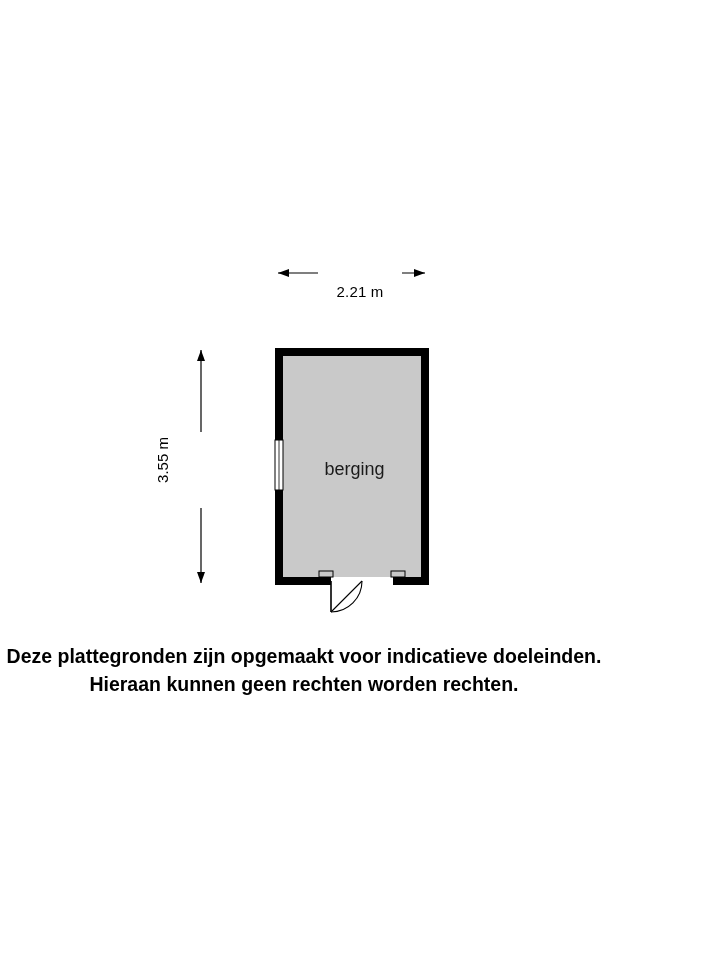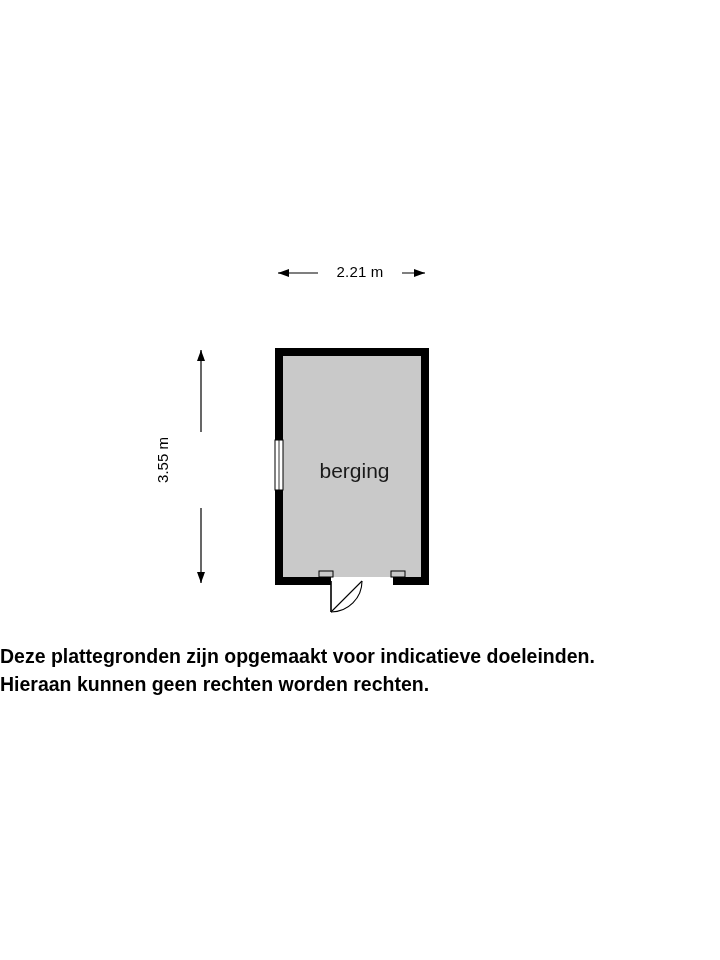--- a/index.html
+++ b/index.html
@@ -24,20 +24,21 @@
   }
 
   
   .dim-label-h {
     position: absolute;
     font-size: 15px;
     color: #000000;
     white-space: nowrap;
     text-align: center;
     letter-spacing: 0.2px;
+    margin-top: 20px;
   }
   #dim-top-label {
     left: 300px;
     top: 263px;
     width: 120px;
   }
 
   
   .dim-label-v {
     position: absolute;
@@ -58,30 +59,31 @@
     margin-top: -9px;
   }
 
   
   #room-name-berging {
     position: absolute;
     left: 277px;
     top: 459px;
     width: 155px;
     text-align: center;
-    font-size: 21px;
+    font-size: 18px;
     color: #1a1a1a;
   }
 
   
   #disclaimer {
     position: absolute;
     left: 0;
     top: 642px;
     width: 608px;
+    text-align: center;
     font-size: 19.5px;
     font-weight: bold;
     color: #000000;
     line-height: 28px;
   }
   #disclaimer .line {
     display: block;
   }
 </style>
 </head>

